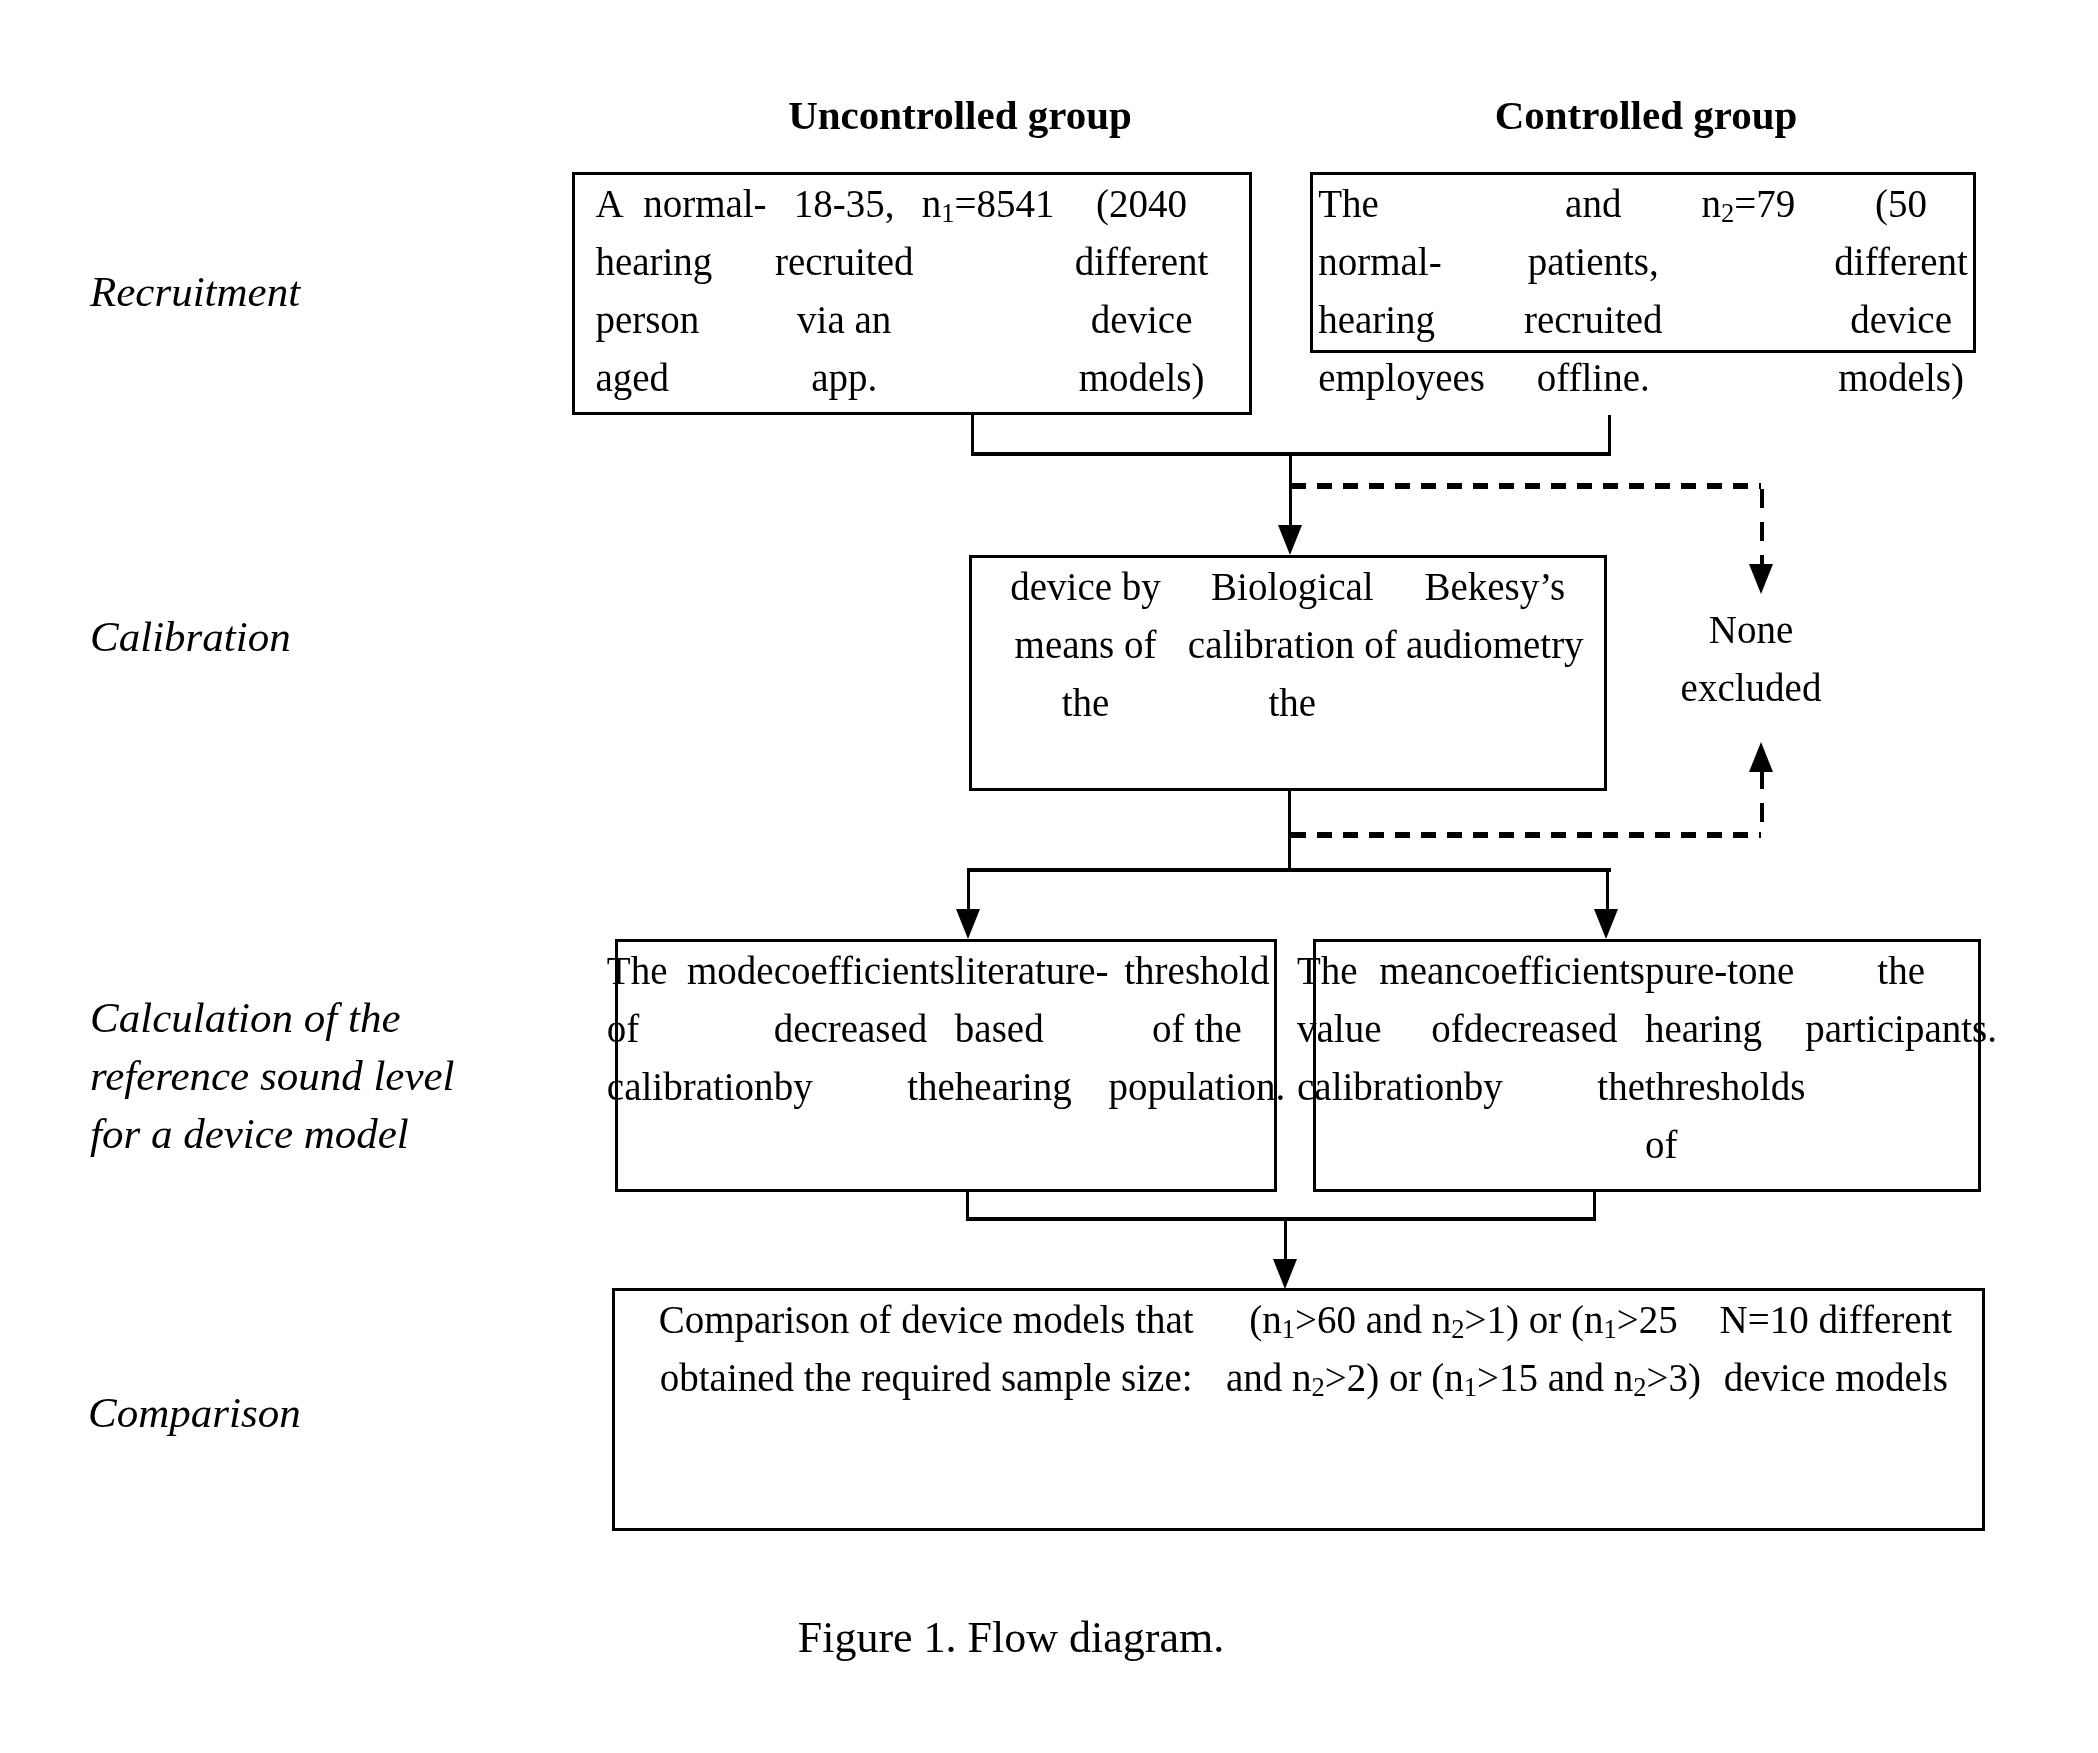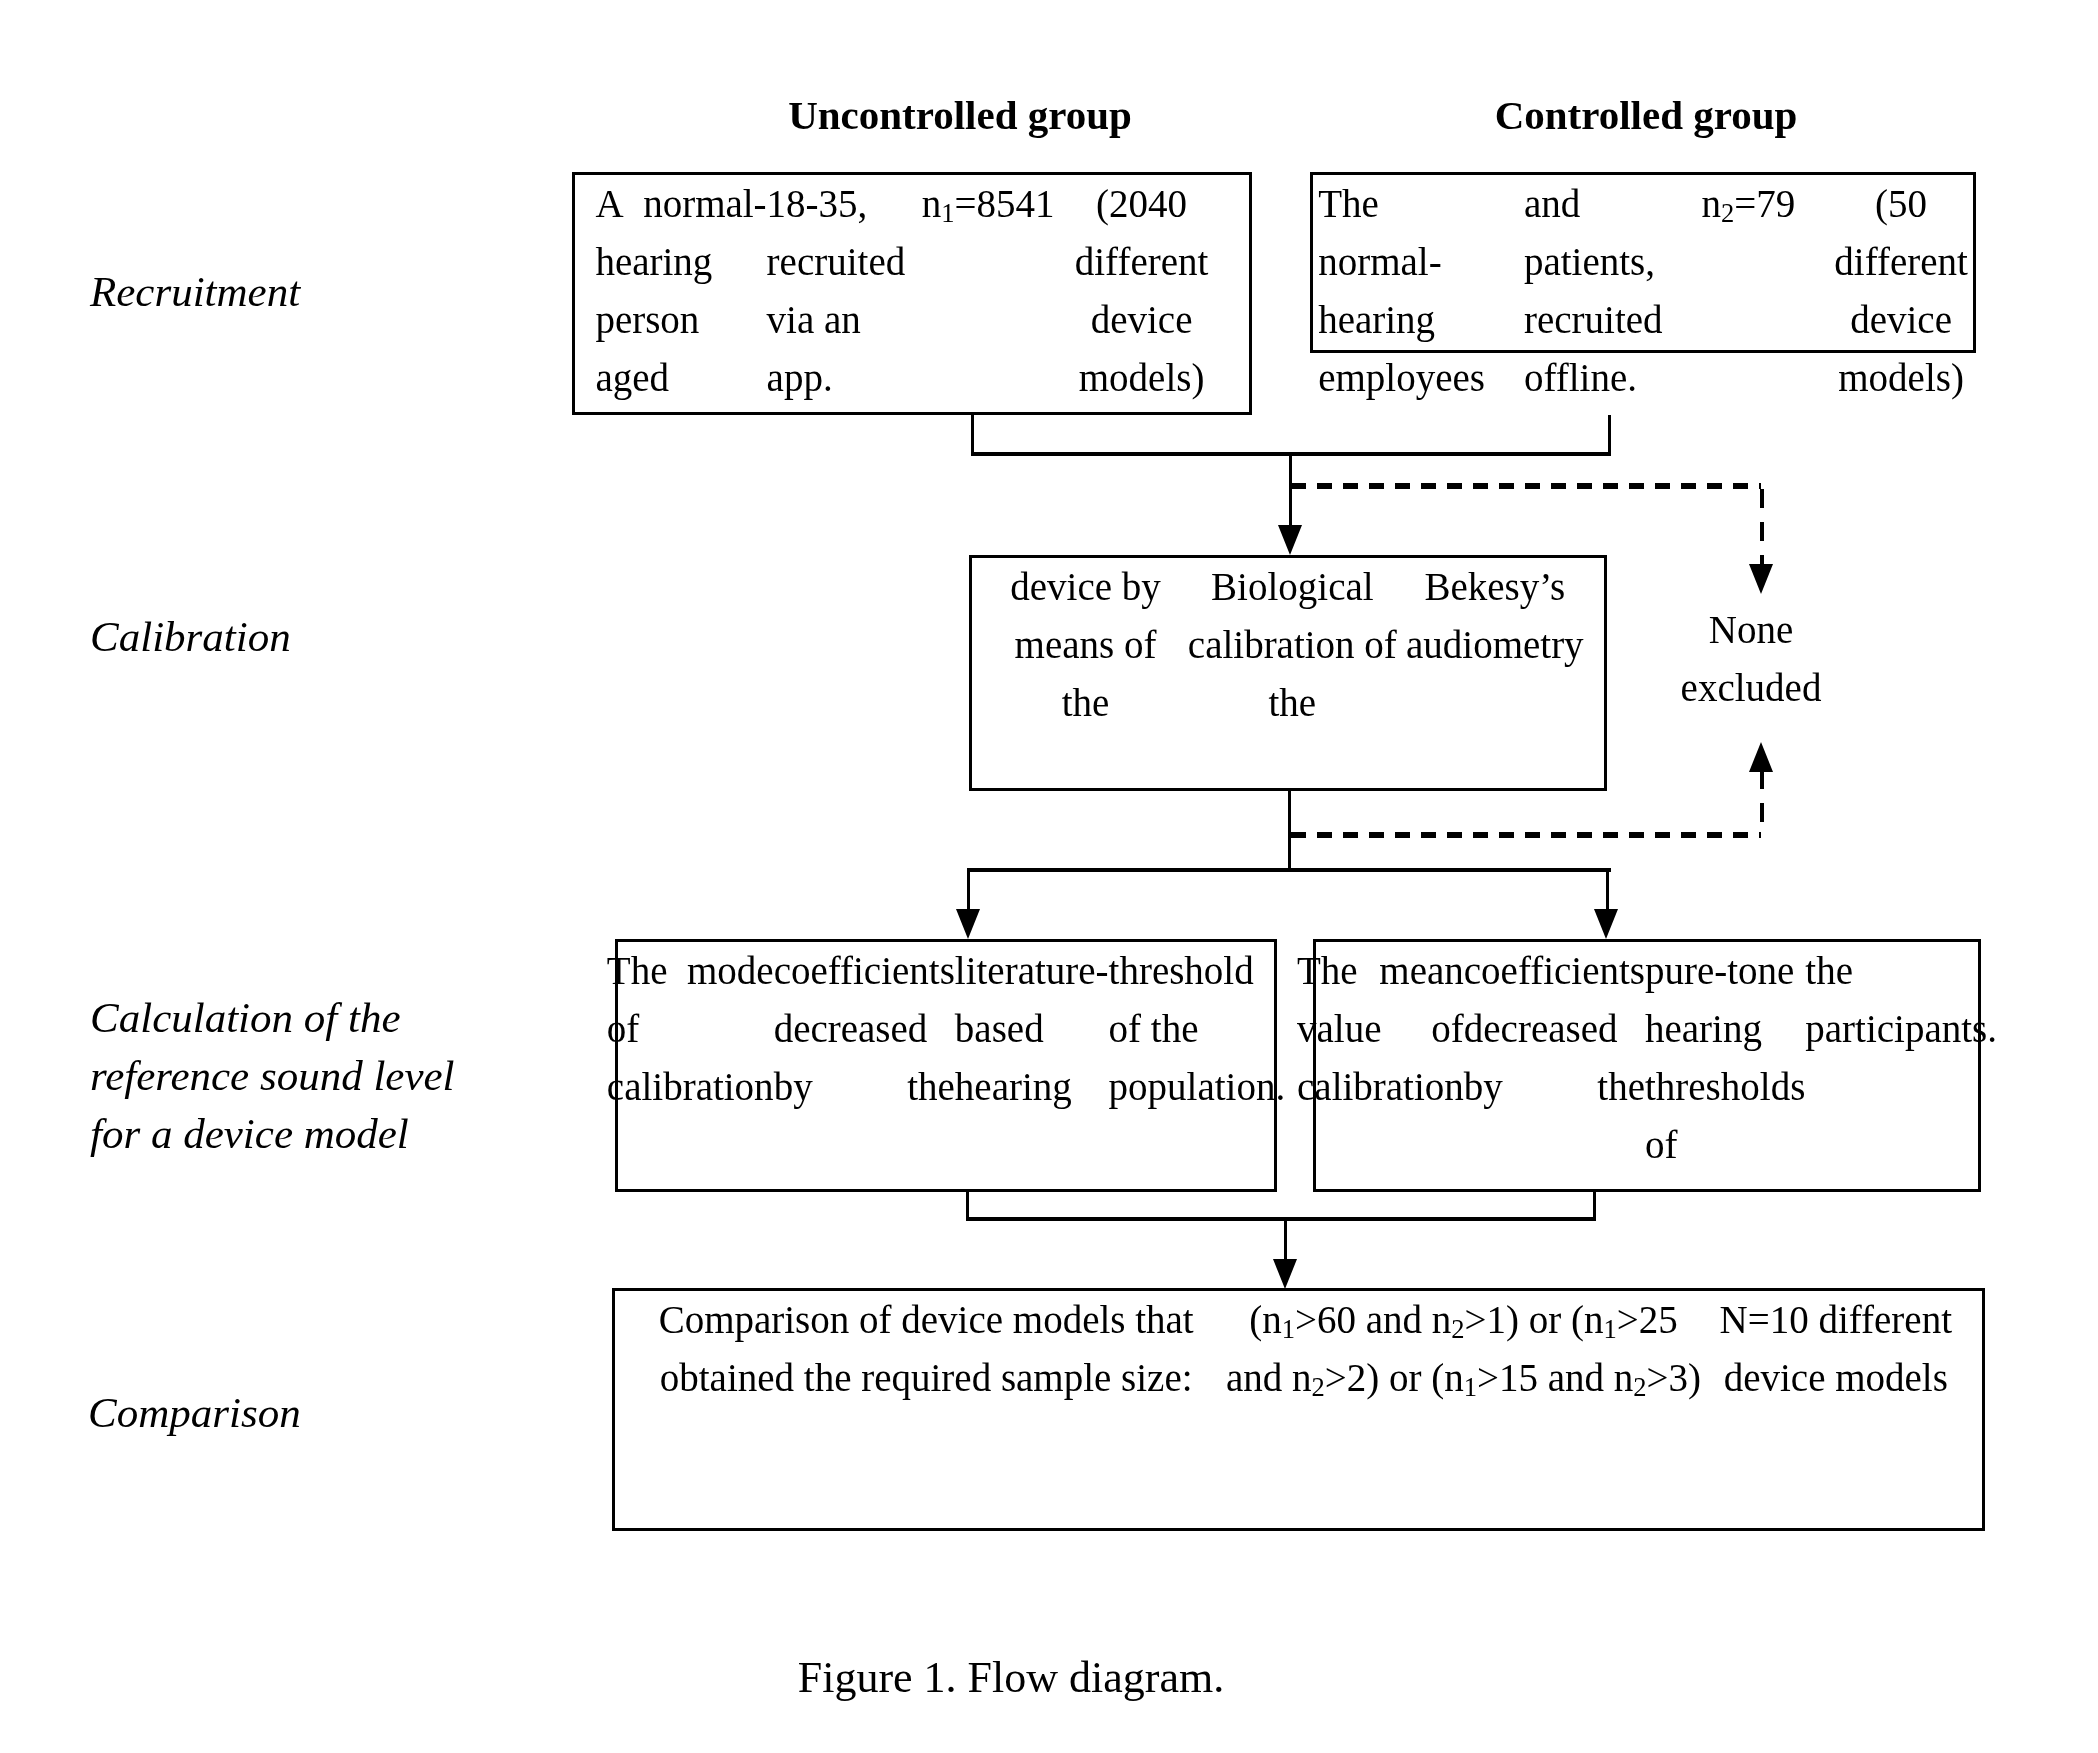--- a/index.html
+++ b/index.html
@@ -30,21 +30,21 @@
     box-sizing:border-box;
     background:#fff;
     font-size:39px;
     line-height:58px;
     padding:0 20.4px;
     display:flex;
     flex-direction:row;
     justify-content:center;
   }
   .jline{text-align:justify;text-align-last:justify;}
-  .lline{text-align:left;}
+  .lline{text-align:center;}
   .cline{text-align:center;}
   .spacer-line{height:58px;}
   sub{font-size:0.68em;line-height:0;position:relative;top:0.18em;vertical-align:baseline;}
   .vline{position:absolute;width:2.8px;background:#000;}
   .hline{position:absolute;height:3.7px;background:#000;}
   .dashh{position:absolute;height:5.6px;
     background:repeating-linear-gradient(90deg,#000 0 15px,transparent 15px 26px);}
   .dashv{position:absolute;width:3.7px;
     background:repeating-linear-gradient(180deg,#000 0 18.6px,transparent 18.6px 33px);}
   .arr-d{position:absolute;width:0;height:0;
@@ -145,16 +145,16 @@
   <div class="vline" style="left:1284px;top:1221px;height:40px;"></div>
   <div class="arr-d" style="left:1273px;top:1259px;"></div>
 
   <div class="fbox" style="left:612px;top:1288px;width:1373px;height:243px;">
     <div class="cline">Comparison of device models that obtained the required sample size:</div>
     <div class="cline"><span>(n</span><sub>1</sub><span>&gt;60 and n</span><sub>2</sub><span>&gt;1) or (n</span><sub>1</sub><span>&gt;25 and n</span><sub>2</sub><span>&gt;2) or (n</span><sub>1</sub><span>&gt;15 and n</span><sub>2</sub><span>&gt;3)</span></div>
     <div class="spacer-line"></div>
     <div class="cline">N=10 different device models</div>
   </div>
 
-  <div class="caption" style="left:1011px;top:1612px;margin-top:40px;">Figure 1. Flow diagram.</div>
+  <div class="caption" style="left:1011px;top:1612px;">Figure 1. Flow diagram.</div>
 
 </div>
 
 
 </body></html>

